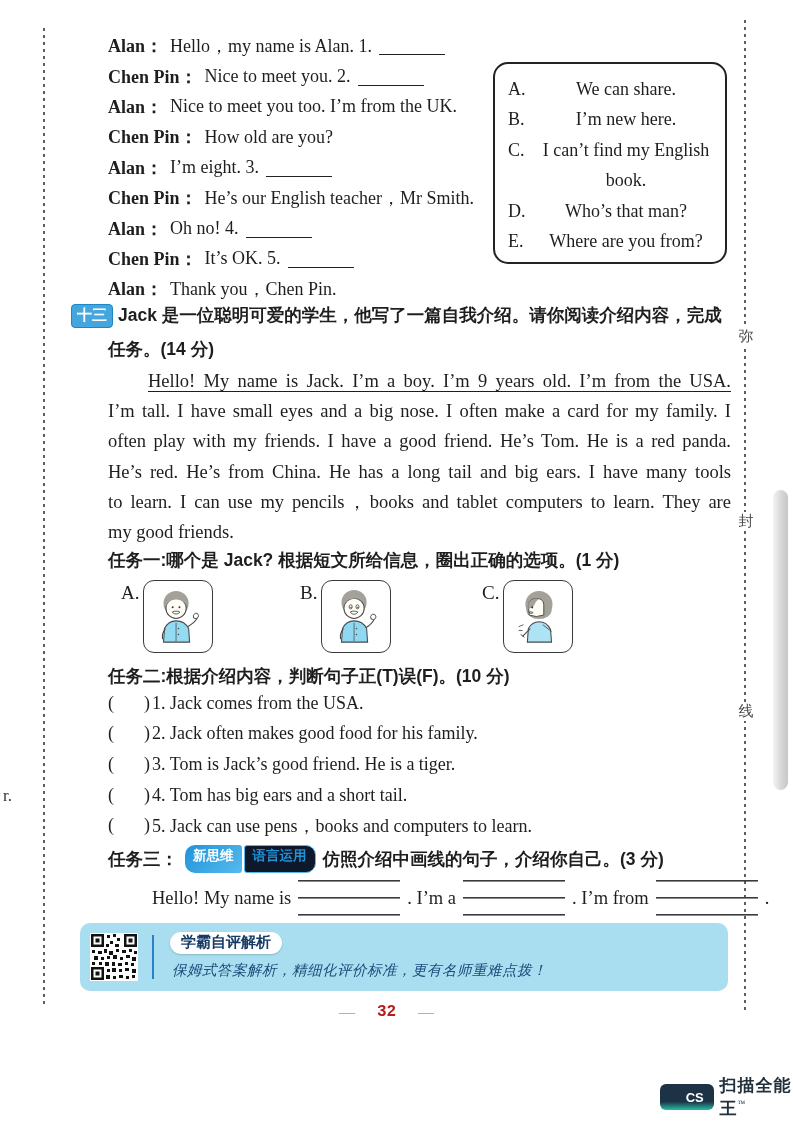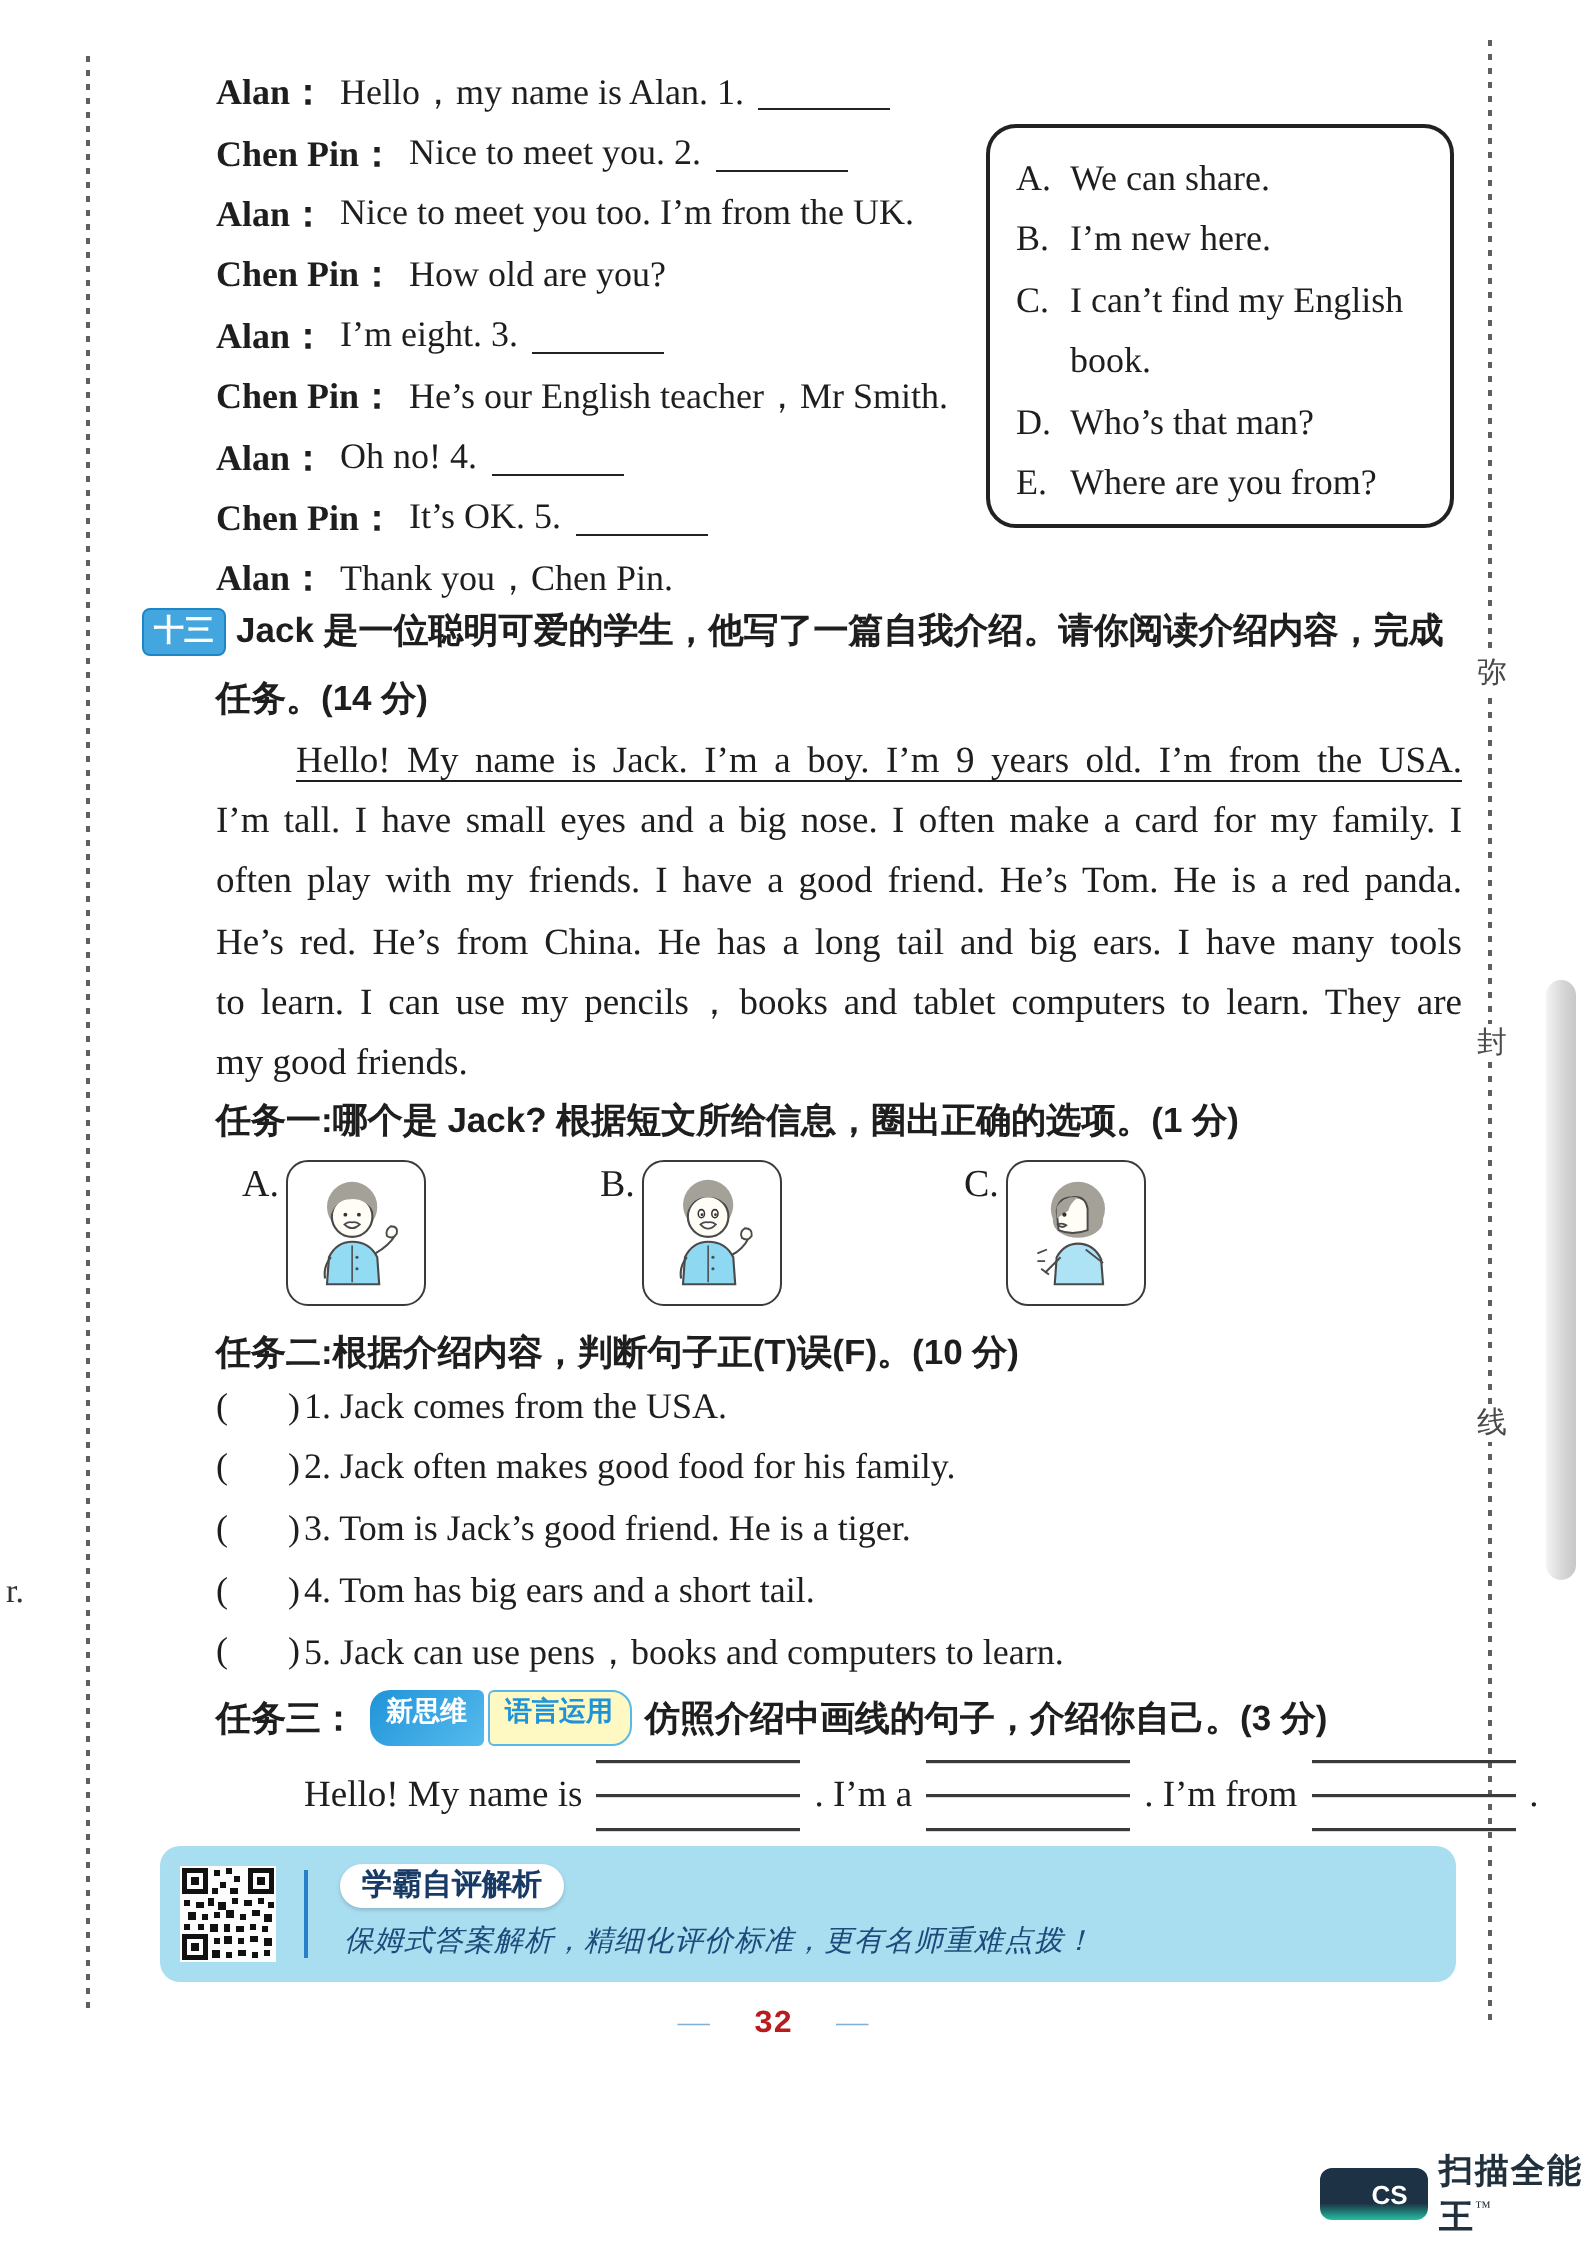--- a/index.html
+++ b/index.html
@@ -10,21 +10,21 @@
   
   .dlg{position:absolute;left:108px;top:31px;}
   .dlg-row{height:30.4px;display:flex;align-items:center;font-size:18px;white-space:nowrap;}
   .dlg-row .spk{font-weight:700;margin-right:7px;}
   .blank{display:inline-block;width:66px;height:17px;border-bottom:1.6px solid #222;margin-left:7px;}
   
   .optbox{position:absolute;left:493px;top:62px;width:234px;height:202px;background:#fff;
         border:2px solid #222;border-radius:15px;box-sizing:border-box;padding:10px 8px 0 13px;z-index:3;}
   .opt-row{display:flex;font-size:18px;line-height:30.4px;}
   .opt-label{flex:none;width:27px;}
-  .opt-text{flex:1;}
+  .opt-text{flex:1;text-align:center;}
   
   .cn{font-family:"Liberation Sans",sans-serif;font-weight:700;}
   .sec-line1{position:absolute;left:71px;top:303px;width:670px;font-size:17.5px;}
   .sec-line2{position:absolute;left:108px;top:337px;font-size:17.5px;}
   .secbadge{display:inline-block;background:#44a6de;border:1.5px solid #1f86c6;border-radius:4px;
         color:#fff;font:700 15px "Liberation Sans",sans-serif;padding:1px 5px 2px;margin-right:5px;
         vertical-align:1px;}
   
   .passage{position:absolute;left:108px;top:366px;width:623px;font-size:18.5px;}
   .p-line{height:30.2px;line-height:30.2px;overflow:hidden;white-space:nowrap;}
@@ -42,21 +42,21 @@
   
   .tf{position:absolute;left:108px;top:688px;font-size:18px;}
   .tf-row{height:30.6px;display:flex;align-items:center;white-space:nowrap;}
   .pgap{display:inline-block;width:30px;}
   .tf-num{margin-left:2px;margin-right:6px;}
   
   .t3line{position:absolute;left:108px;top:845px;display:flex;align-items:center;font-size:17.5px;white-space:nowrap;}
   .pillwrap{display:inline-flex;margin:0 7px;align-items:stretch;}
   .b1{background:linear-gradient(135deg,#1f93d8,#56bbee);color:#fff;border-radius:10px 3px 3px 10px;
         padding:2px 8px 8px;font:700 13.5px "Liberation Sans",sans-serif;}
-  .b2{background:#fef9c3;color:#1f93d8;border:1.5px solid #58b8e8;border-radius:3px 10px 10px 3px;
+  .b2{background:#0f172a;color:#1f93d8;border:1.5px solid #58b8e8;border-radius:3px 10px 10px 3px;
         padding:1px 8px 2px;font:700 13.5px "Liberation Sans",sans-serif;margin-left:2px;}
   .wsentence{position:absolute;left:108px;top:879px;height:38px;display:flex;align-items:center;
         font-size:18.5px;white-space:nowrap;margin-left:44px;}
   .wblank{display:inline-block;width:102px;height:36px;margin:0 7px;
         background-image:linear-gradient(#3a3a3a,#3a3a3a),linear-gradient(#3a3a3a,#3a3a3a),linear-gradient(#3a3a3a,#3a3a3a);
         background-size:100% 1.6px;background-position:0 0,0 17px,0 34px;background-repeat:no-repeat;}
   
   .infobox{position:absolute;left:80px;top:923px;width:648px;height:68px;background:#a9def0;border-radius:10px;}
   .qr{position:absolute;left:10px;top:10px;width:48px;height:48px;background:#fdfdfd;}
   .divider{position:absolute;left:72px;top:12px;width:2px;height:44px;background:#2a7fc9;}

